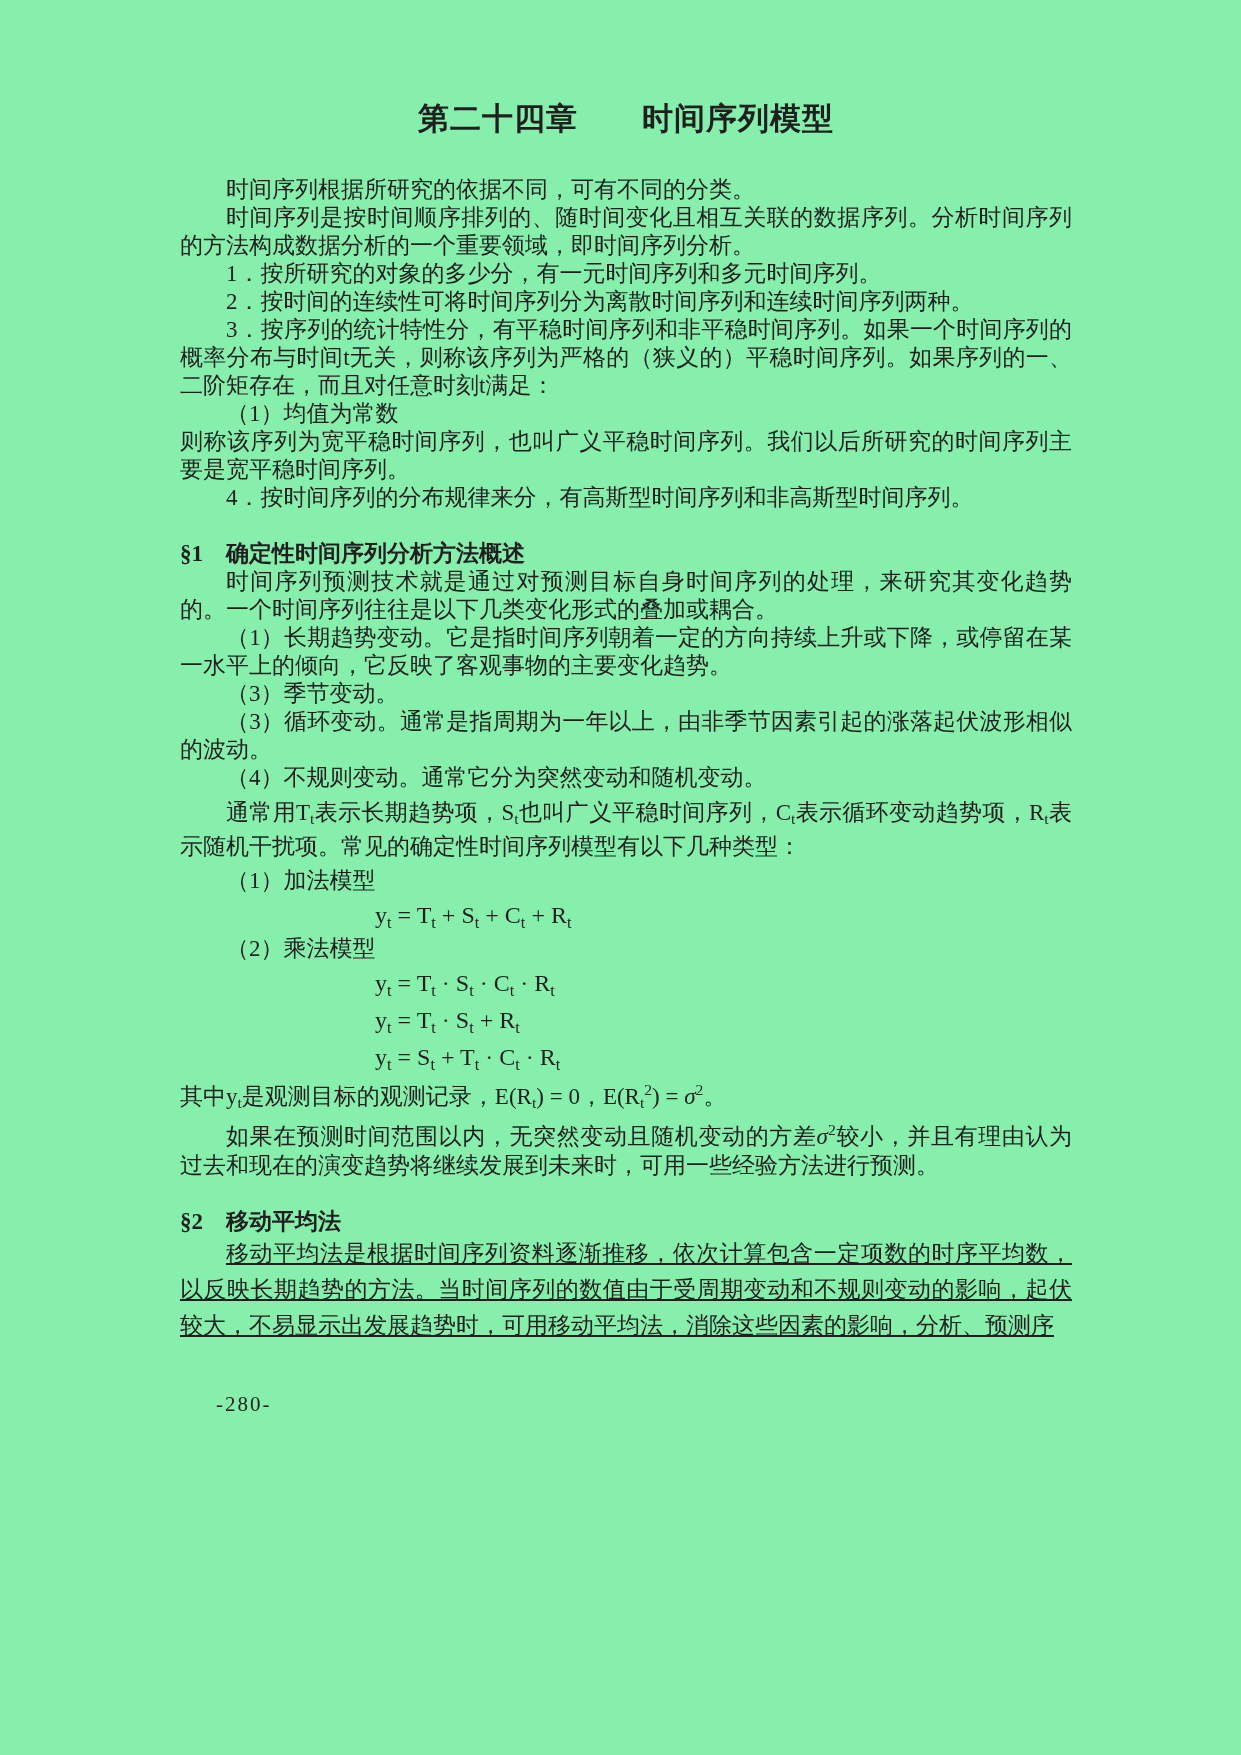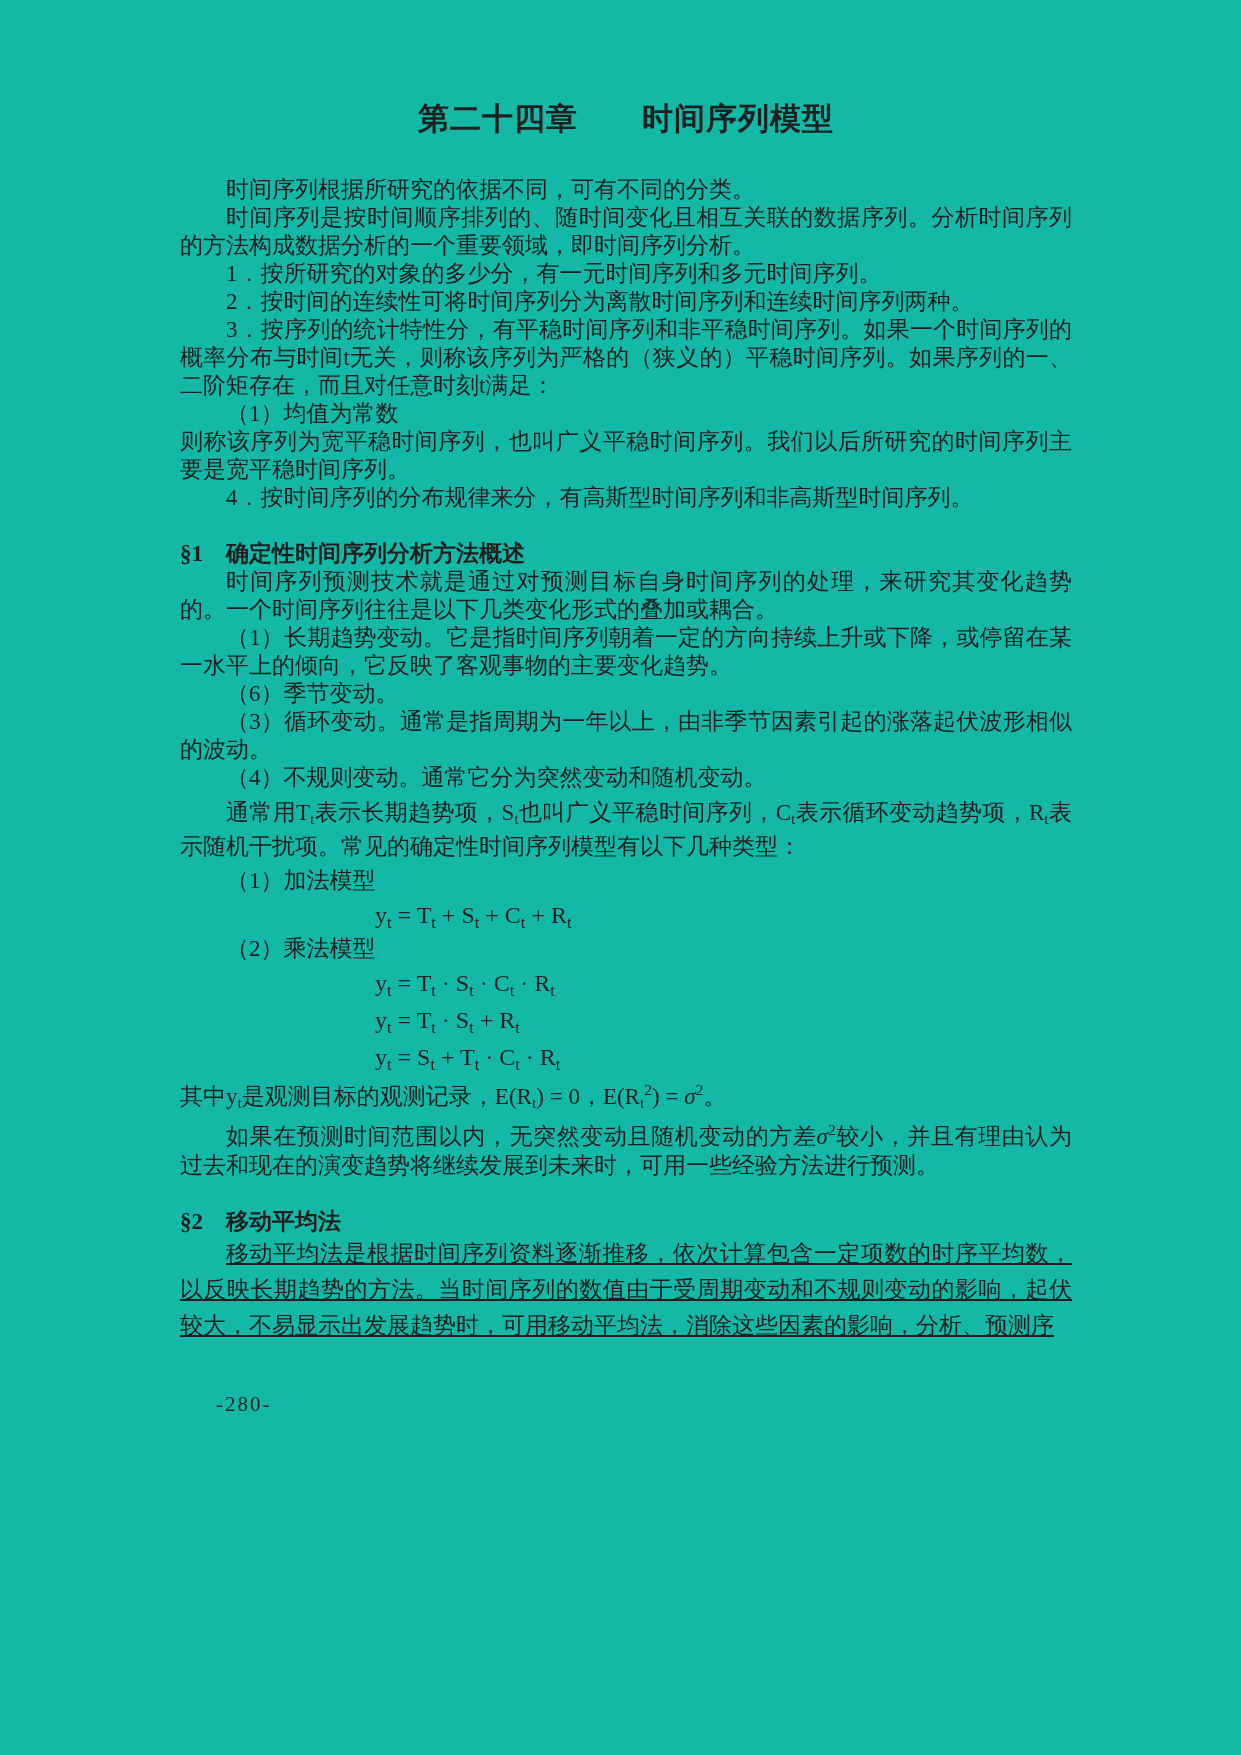--- a/index.html
+++ b/index.html
@@ -1,19 +1,19 @@
 <!DOCTYPE html>
 <html><head>
 <meta charset="utf-8">
 <style>
   html,body { margin:0; padding:0; background:#e8e8e8; }
   .page {
     position:relative;
     width:1241px; height:1755px;
-    background:#14b8a6;
+    background:#86efac;
     font-family:"Liberation Serif","DejaVu Serif",serif;
     color:#1f1f1f;
     overflow:hidden;
   }
   .content {
     position:absolute;
     left:180px; top:98px;
     width:892px;
     font-size:23px;
     line-height:28px;
@@ -79,21 +79,21 @@
     <p class="para indent">2．按时间的连续性可将时间序列分为离散时间序列和连续时间序列两种。</p>
     <p class="para indent">3．按序列的统计特性分，有平稳时间序列和非平稳时间序列。如果一个时间序列的概率分布与时间t无关，则称该序列为严格的（狭义的）平稳时间序列。如果序列的一、二阶矩存在，而且对任意时刻t满足：</p>
     <p class="para indent">（1）均值为常数</p>
     <p class="para">则称该序列为宽平稳时间序列，也叫广义平稳时间序列。我们以后所研究的时间序列主要是宽平稳时间序列。</p>
     <p class="para indent">4．按时间序列的分布规律来分，有高斯型时间序列和非高斯型时间序列。</p>
 
     <div class="section">
       <h2 class="heading">§1　确定性时间序列分析方法概述</h2>
       <p class="para indent">时间序列预测技术就是通过对预测目标自身时间序列的处理，来研究其变化趋势的。一个时间序列往往是以下几类变化形式的叠加或耦合。</p>
       <p class="para indent">（1）长期趋势变动。它是指时间序列朝着一定的方向持续上升或下降，或停留在某一水平上的倾向，它反映了客观事物的主要变化趋势。</p>
-      <p class="para indent">（6）季节变动。</p>
+      <p class="para indent">（3）季节变动。</p>
       <p class="para indent">（3）循环变动。通常是指周期为一年以上，由非季节因素引起的涨落起伏波形相似的波动。</p>
       <p class="para indent">（4）不规则变动。通常它分为突然变动和随机变动。</p>
       <p class="para indent terms"><span class="t">通常用</span><span class="m">T</span><sub>t</sub><span class="t">表示长期趋势项，</span><span class="m">S</span><sub>t</sub><span class="t">也叫广义平稳时间序列，</span><span class="m">C</span><sub>t</sub><span class="t">表示循环变动趋势项，</span><span class="m">R</span><sub>t</sub><span class="t">表示随机干扰项。常见的确定性时间序列模型有以下几种类型：</span></p>
       <p class="para indent model-label">（1）加法模型</p>
       <div class="equation"><span class="m">y</span><sub>t</sub><span class="m"> = T</span><sub>t</sub><span class="m"> + S</span><sub>t</sub><span class="m"> + C</span><sub>t</sub><span class="m"> + R</span><sub>t</sub></div>
       <p class="para indent model-label">（2）乘法模型</p>
       <div class="equation"><span class="m">y</span><sub>t</sub><span class="m"> = T</span><sub>t</sub><span class="m"> · S</span><sub>t</sub><span class="m"> · C</span><sub>t</sub><span class="m"> · R</span><sub>t</sub></div>
       <div class="equation"><span class="m">y</span><sub>t</sub><span class="m"> = T</span><sub>t</sub><span class="m"> · S</span><sub>t</sub><span class="m"> + R</span><sub>t</sub></div>
       <div class="equation"><span class="m">y</span><sub>t</sub><span class="m"> = S</span><sub>t</sub><span class="m"> + T</span><sub>t</sub><span class="m"> · C</span><sub>t</sub><span class="m"> · R</span><sub>t</sub></div>
       <p class="para where"><span class="t">其中</span><span class="m">y</span><sub>t</sub><span class="t">是观测目标的观测记录，</span><span class="m">E(R</span><sub>t</sub><span class="m">) = 0</span><span class="t">，</span><span class="m">E(R</span><sub>t</sub><sup>2</sup><span class="m">) = </span><span class="g">σ</span><sup>2</sup><span class="t">。</span></p>

